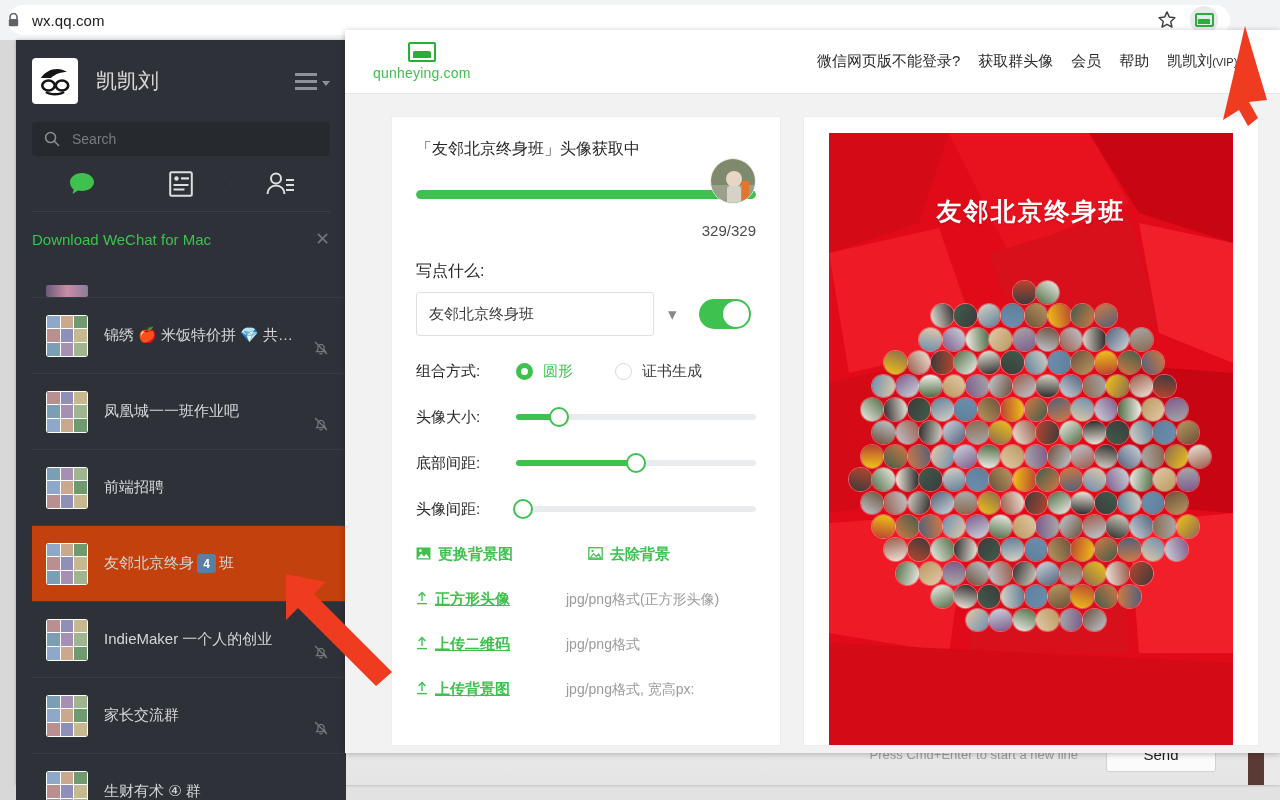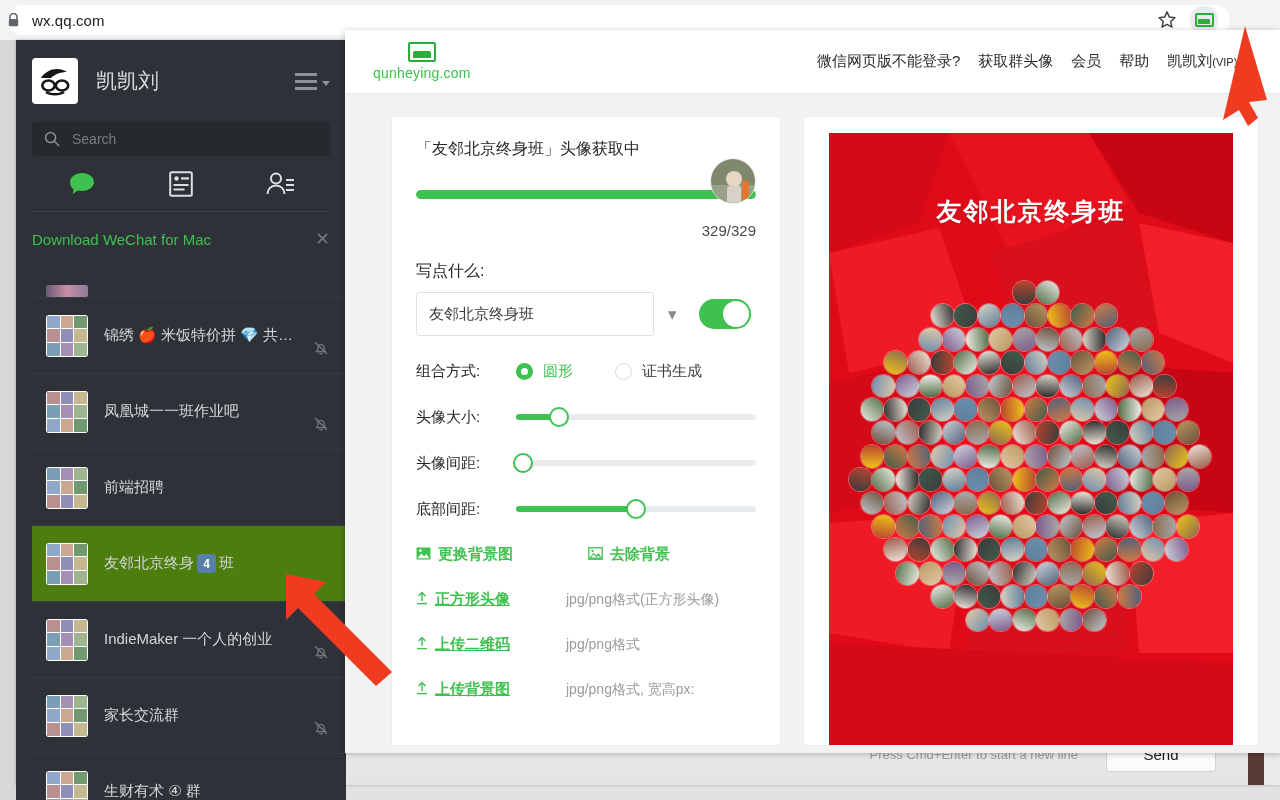--- a/index.html
+++ b/index.html
@@ -94,21 +94,21 @@
     margin: 0 16px; height: 54px; display: flex; align-items: center; justify-content: space-between;
   }
   .promo-text { color: #3ec14f; font-size: 15px; }
   .promo-close { color: #6f757d; font-size: 18px; line-height: 1; cursor: pointer; }
 
   .chat-list { position: absolute; left: 16px; right: 0; top: 228px; bottom: 0; overflow: hidden; }
   .chat-item {
     height: 76px; display: flex; align-items: center; padding: 0 14px;
     border-bottom: 1px solid #373b42; position: relative;
   }
-  .chat-item.active { background: #4d7c0f; }
+  .chat-item.active { background: #c2410c; }
   .chat-item.partial { height: 30px; align-items: flex-end; border-bottom: 1px solid #373b42; }
   .chat-avatar {
     width: 42px; height: 42px; border-radius: 3px; background: #fff; padding: 1px;
     display: grid; grid-template-columns: repeat(3, 1fr); grid-template-rows: repeat(3, 1fr);
     gap: 1px; overflow: hidden; flex: 0 0 auto;
   }
   .chat-avatar i { display: block; width: 100%; height: 100%; }
   .chat-title {
     margin-left: 16px; color: #d5d7da; font-size: 15px; white-space: nowrap;
     overflow: hidden; text-overflow: ellipsis; max-width: 215px;
@@ -554,33 +554,33 @@
         <div id="sliderrows">
             <div class="form-row">
               <span class="lab">头像大小:</span>
               <span class="slider">
                 <span class="track"></span>
                 <span class="fill" style="width:18%"></span>
                 <span class="knob" style="left:18%"></span>
               </span>
             </div>
             <div class="form-row">
+              <span class="lab">底部间距:</span>
+              <span class="slider">
+                <span class="track"></span>
+                <span class="fill" style="width:50%"></span>
+                <span class="knob" style="left:50%"></span>
+              </span>
+            </div>
+            <div class="form-row">
               <span class="lab">头像间距:</span>
               <span class="slider">
                 <span class="track"></span>
                 <span class="fill" style="width:3%"></span>
                 <span class="knob" style="left:3%"></span>
-              </span>
-            </div>
-            <div class="form-row">
-              <span class="lab">底部间距:</span>
-              <span class="slider">
-                <span class="track"></span>
-                <span class="fill" style="width:50%"></span>
-                <span class="knob" style="left:50%"></span>
               </span>
             </div>
           </div>
 
         <div class="link-row">
           <span class="glink" style="width:172px">
             <span class="ico">
               <svg width="15" height="13" viewBox="0 0 16 14">
                   <rect x="0.5" y="0.5" width="15" height="13" fill="#3ec14f"></rect>
                   <circle cx="4.6" cy="4" r="1.5" fill="#fff"></circle>

